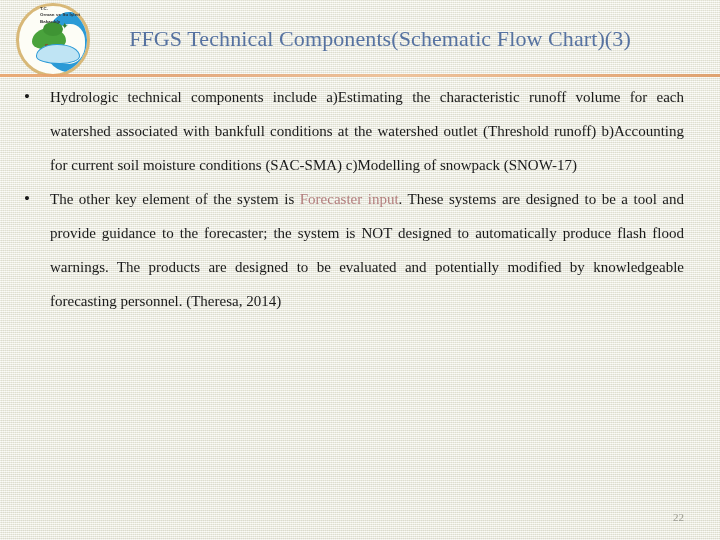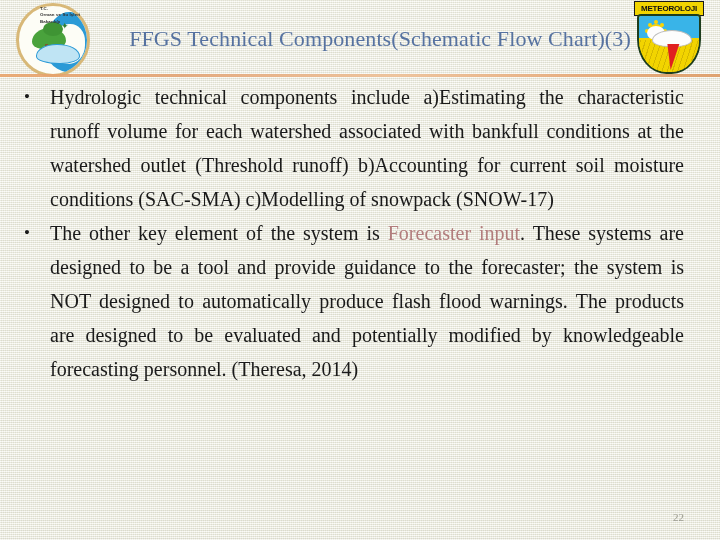--- a/index.html
+++ b/index.html
@@ -243,21 +243,21 @@
   ul.bullets {
     margin: 0;
     padding: 0;
     list-style: none;
   }
   li.bullet {
     position: relative;
     margin: 0 0 0 0;
     padding: 0 36px 0 50px;
     font-family: "Liberation Serif", "DejaVu Serif", serif;
-    font-size: 20px;
+    font-size: 15px;
     line-height: 34px;
     color: #1a1a1a;
     text-align: justify;
     text-justify: inter-word;
   }
   li.bullet::before {
     content: "\2022";
     position: absolute;
     left: 24px;
     top: 0;
@@ -296,33 +296,20 @@
       </div>
       <div id="logo-ministry-text">
         <div>T.C.</div>
         <div>Orman ve Su İşleri</div>
         <div>Bakanlığı</div>
       </div>
     </div>
 
     <div id="page-title">FFGS Technical Components(Schematic Flow Chart)(3)</div>
 
-    <div id="logo-meteoroloji">
-      <div class="banner">
-        <span>METEOROLOJI</span>
-      </div>
-      <div class="shield">
-        <div class="sky"></div>
-        <div class="rain"></div>
-        <div class="sun"></div>
-        <div class="cloud-b"></div>
-        <div class="cloud"></div>
-        <div class="bolt"></div>
-      </div>
-    </div>
 
     <div id="header-rule"></div>
   </div>
 
   <div id="content">
     <ul class="bullets">
       <li class="bullet"><span>Hydrologic technical components include a)Estimating the characteristic runoff volume for each watershed associated with bankfull conditions at the watershed outlet (Threshold runoff) b)Accounting for current soil moisture conditions (SAC-SMA) c)Modelling of snowpack (SNOW-17)</span></li>
       <li class="bullet"><span>The other key element of the system is </span><span class="hl-forecaster">Forecaster input</span><span>. These systems are designed to be a tool and provide guidance to the forecaster; the system is NOT designed to automatically produce flash flood warnings. The products are designed to be evaluated and potentially modified by knowledgeable forecasting personnel. (Theresa, 2014)</span></li>
     </ul>
   </div>

